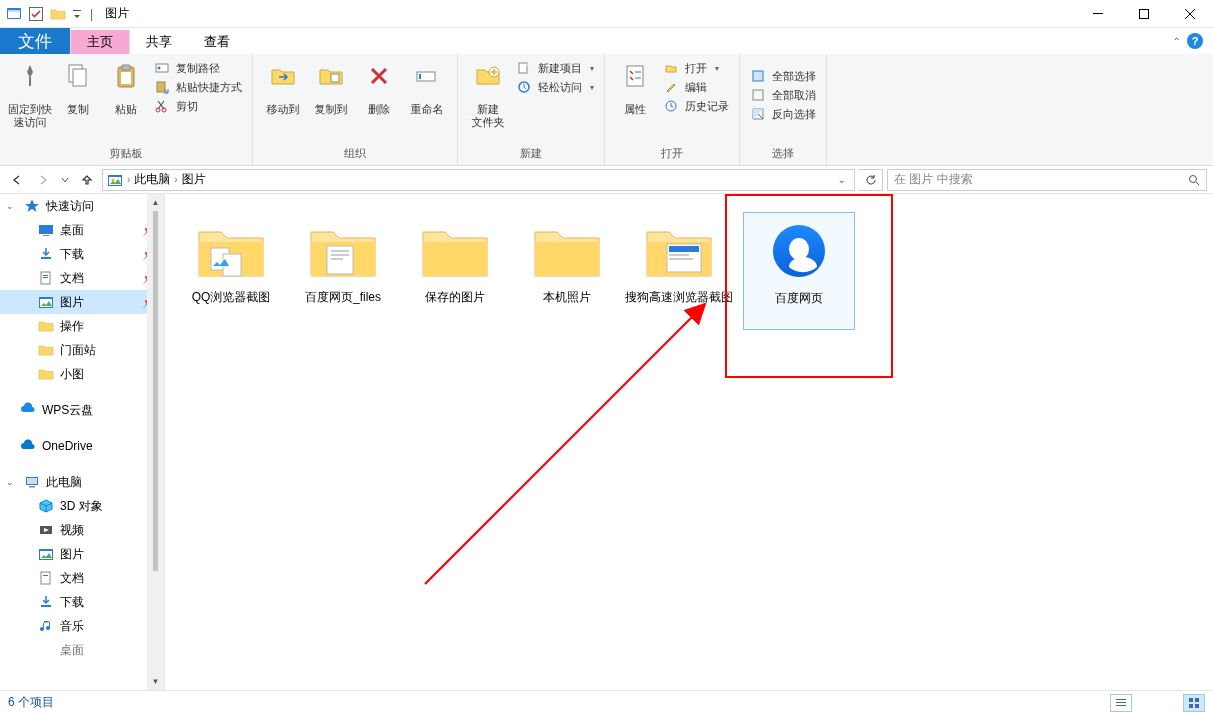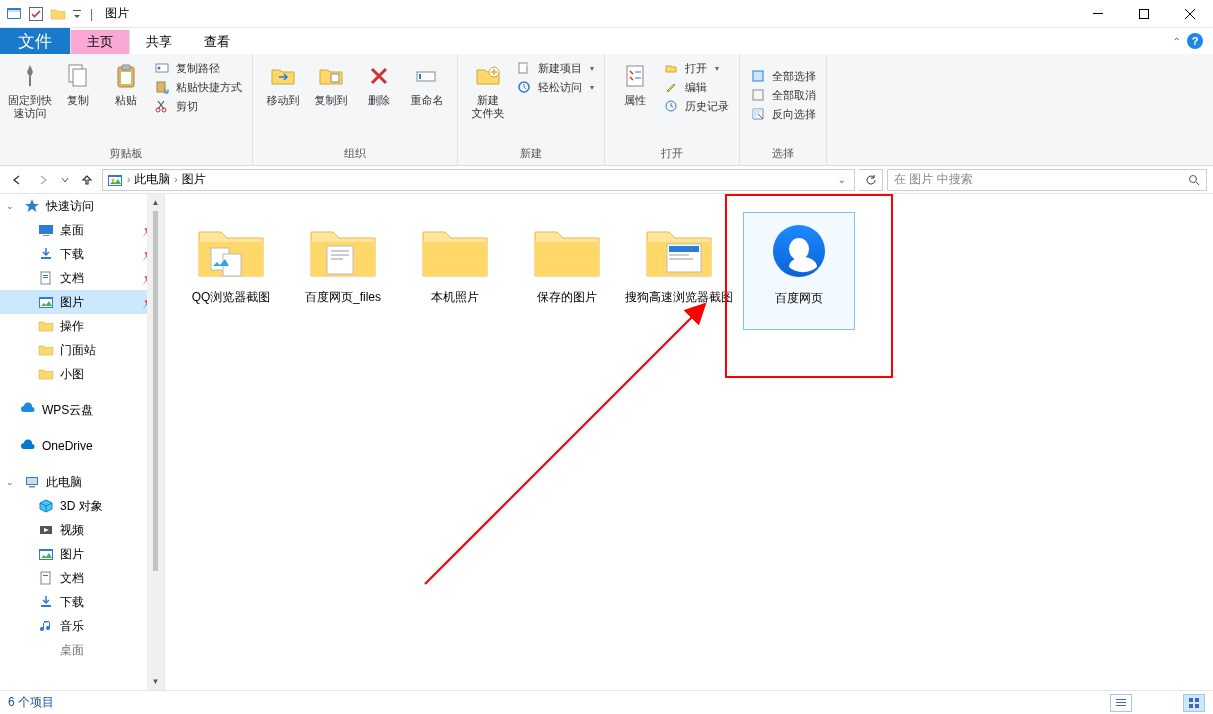--- a/index.html
+++ b/index.html
@@ -26,21 +26,21 @@
 .chev { font-size:10px; color:#666; }
 
 
 .ribbon { height: 112px; background: #f5f6f7; border-bottom: 1px solid #dadbdc; display: flex; }
 .ribbon-group { display: flex; flex-direction: column; border-right: 1px solid #e1e2e3; padding: 4px 6px 2px 6px; }
 .ribbon-group .row { display: flex; align-items: flex-start; flex: 1; }
 .ribbon-group .name { text-align: center; font-size: 11px; color: #555; padding: 2px 0; }
 
 .rb-big { width: 48px; display: flex; flex-direction: column; align-items: center; text-align:center; font-size: 11px; color: #333; padding: 2px 2px; gap:2px; }
 .rb-big .ic { width: 32px; height: 32px; display:flex; align-items:center; justify-content:center; }
-.rb-big .lbl { line-height: 1.2; word-break: keep-all; }
+.rb-big .lbl { line-height: 1.2; word-break: keep-all; margin-top: 9px; }
 
 .rb-mini-col { display:flex; flex-direction:column; gap:3px; padding:2px 4px; }
 .rb-mini { display:flex; align-items:center; gap:6px; font-size:11px; color:#333; white-space:nowrap; }
 .rb-mini .mi { width:16px; height:16px; display:flex; align-items:center; justify-content:center; }
 
 
 .addr-row { height: 28px; display:flex; align-items:center; border-bottom:1px solid #e5e5e5; padding:0 6px; gap:4px; }
 .nav-btn { width:22px; height:22px; display:flex; align-items:center; justify-content:center; color:#555; }
 .addr-box { flex:1; height:22px; border:1px solid #ccc; display:flex; align-items:center; padding:0 4px; gap:4px; background:#fff; }
 .addr-box .crumb-sep { color:#777; font-size:10px; }
@@ -646,31 +646,31 @@
         <div class="label">百度网页_files</div>
       </div>
 
       <div class="item">
         <div class="thumb">
           <svg width="80" height="70" viewBox="0 0 80 70">
               <path d="M8 14 h22 l6 6 H72 V58 H8 Z" fill="#ffe49c" stroke="#e6b84e"></path>
               <path d="M8 24 H72 V58 H8 Z" fill="#ffd869"></path>
             </svg>
         </div>
-        <div class="label">本机照片</div>
+        <div class="label">保存的图片</div>
       </div>
 
       <div class="item">
         <div class="thumb">
           <svg width="80" height="70" viewBox="0 0 80 70">
               <path d="M8 14 h22 l6 6 H72 V58 H8 Z" fill="#ffe49c" stroke="#e6b84e"></path>
               <path d="M8 24 H72 V58 H8 Z" fill="#ffd869"></path>
             </svg>
         </div>
-        <div class="label">保存的图片</div>
+        <div class="label">本机照片</div>
       </div>
 
       <div class="item">
         <div class="thumb">
           <svg width="80" height="70" viewBox="0 0 80 70">
               <path d="M8 14 h22 l6 6 H72 V58 H8 Z" fill="#ffe49c" stroke="#e6b84e"></path>
               <path d="M8 24 H72 V58 H8 Z" fill="#ffd869"></path>
               <rect x="28" y="26" width="34" height="28" fill="#fff" stroke="#bbb"></rect>
               <rect x="30" y="28" width="30" height="6" fill="#2b7cd3"></rect>
               <rect x="30" y="36" width="20" height="2" fill="#ccc"></rect>

